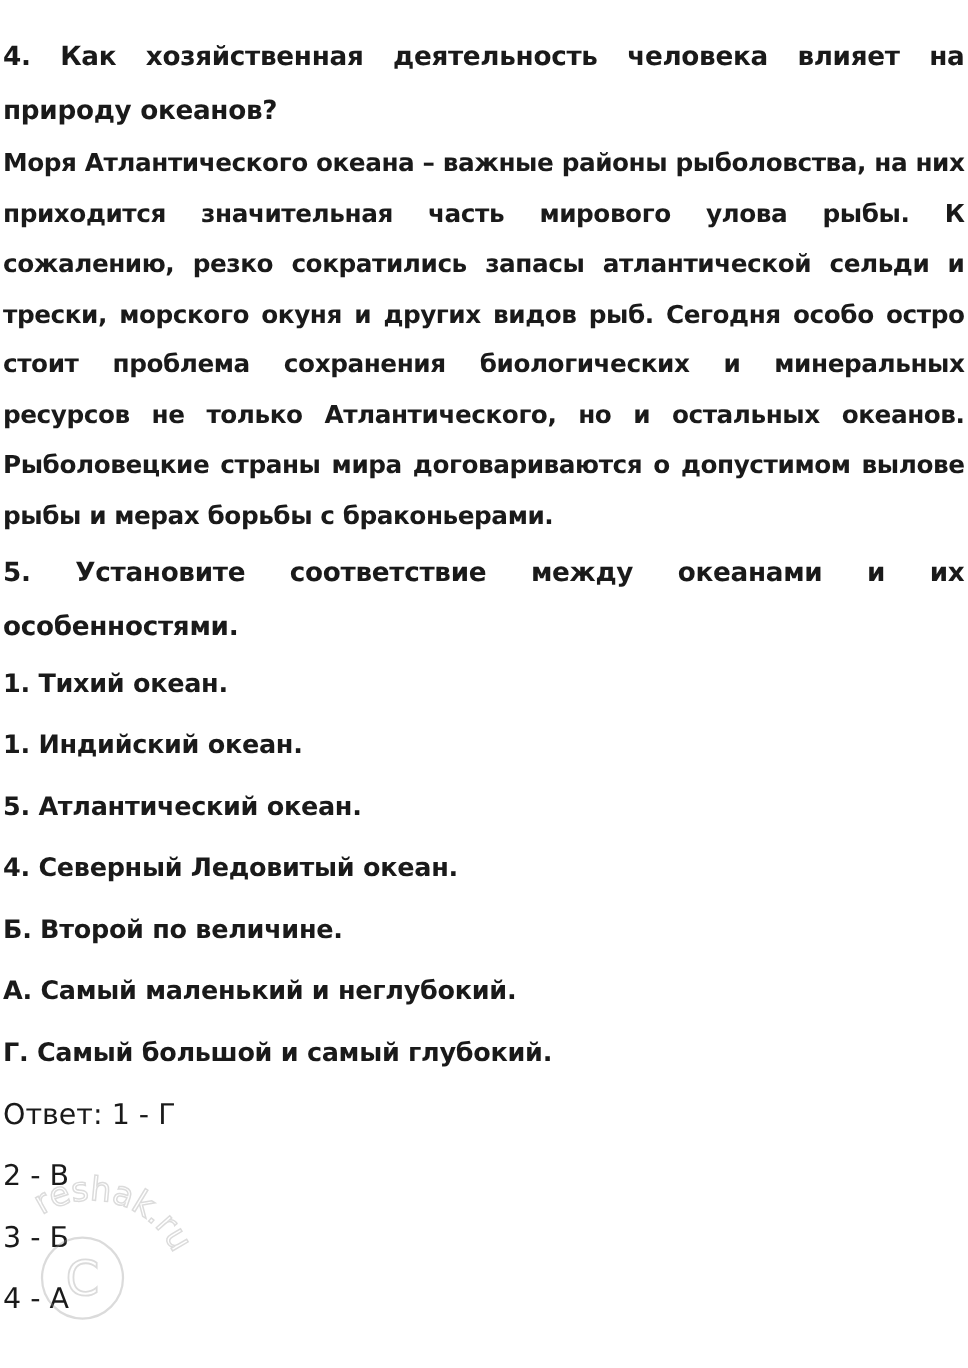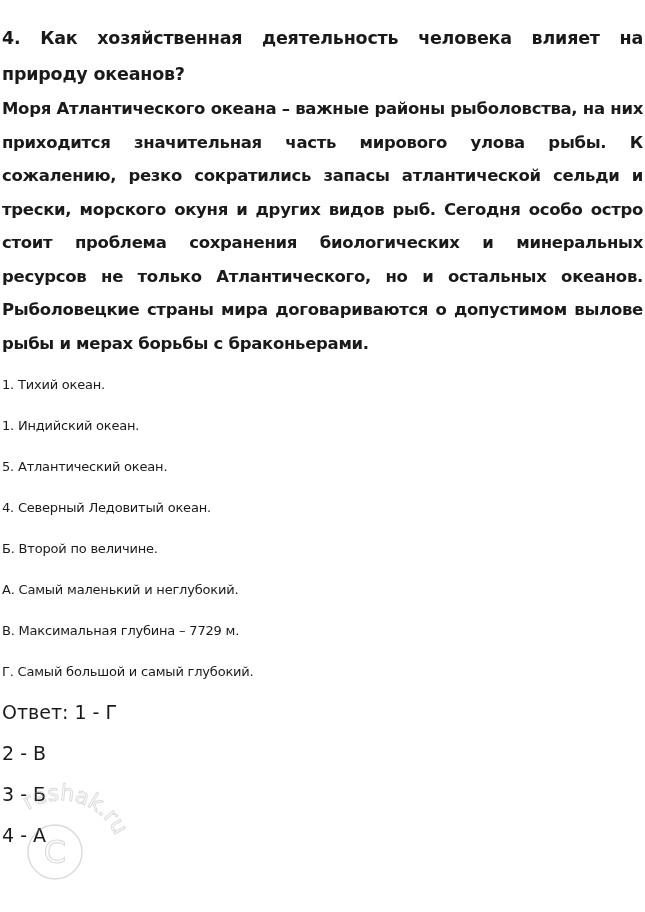--- a/index.html
+++ b/index.html
@@ -11,21 +11,21 @@
   .q-title {
     font-weight: bold; font-size: 17.5px; line-height: 36px;
     text-align: justify; margin: 0; padding: 0 2px 0 2px;
     letter-spacing: -0.2px;
   }
   .para {
     font-size: 16.5px; line-height: 33.5px; text-align: justify;
     margin: 0; padding: 0 2px 0 2px; letter-spacing: -0.3px; font-weight: bold;
   }
   .item {
-    font-weight: normal; font-size: 13px; line-height: 41px; margin: 0; padding-left: 2px;
+    font-weight: bold; font-size: 17px; line-height: 41px; margin: 0; padding-left: 2px;
     letter-spacing: -0.2px;
   }
   .answer-line {
     font-size: 19px; line-height: 41px; margin: 0; padding-left: 2px;
   }
   .block5 { margin-top: 4px; }
   .items { margin-top: 0px; }
   .watermark {
     position: absolute; left: 10px; top: 770px; width: 140px; height: 140px;
     pointer-events: none; opacity: 0.35;
@@ -35,32 +35,32 @@
 <body>
 
 <div class="page">
 
   <section>
     <p class="q-title">4. Как хозяйственная деятельность человека влияет на природу океанов?</p>
     <p class="para">Моря Атлантического океана – важные районы рыболовства, на них приходится значительная часть мирового улова рыбы.  К сожалению, резко сократились запасы атлантической сельди и трески, морского окуня и других видов рыб. Сегодня особо остро стоит проблема сохранения биологических и минеральных ресурсов не только Атлантического, но и остальных океанов. Рыболовецкие страны мира договариваются о допустимом вылове рыбы и мерах борьбы с браконьерами.</p>
   </section>
 
   <section class="block5">
+    <p class="q-title">5. Установите соответствие между океанами и их особенностями.</p>
 
     <div class="items">
       <p class="item">1. Тихий океан.</p>
       <p class="item">1. Индийский океан.</p>
       <p class="item">5. Атлантический океан.</p>
       <p class="item">4. Северный Ледовитый океан.</p>
     </div>
 
     <div>
       <p class="item">Б. Второй по величине.</p>
       <p class="item">А. Самый маленький и неглубокий.</p>
-      <p class="item">В. Максимальная глубина – 7729 м.</p>
       <p class="item">Г. Самый большой и самый глубокий.</p>
     </div>
 
     <div>
       <p class="answer-line">Ответ: 1 - Г</p>
       <p class="answer-line">2 - В</p>
       <p class="answer-line">3 - Б</p>
       <p class="answer-line">4 - А</p>
     </div>
   </section>

